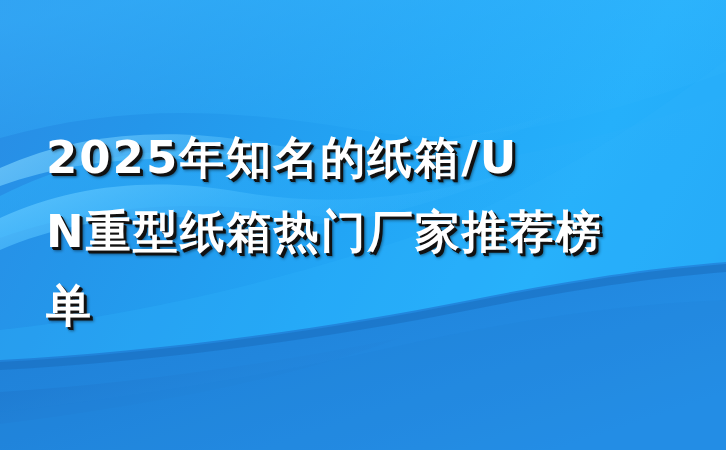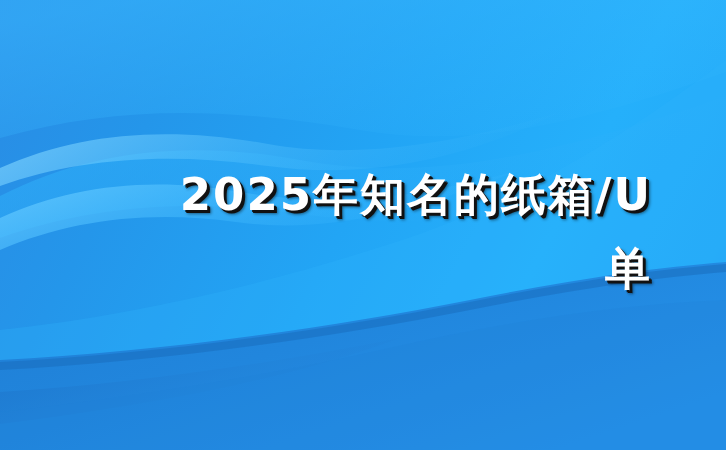--- a/index.html
+++ b/index.html
@@ -36,21 +36,21 @@
   }
 
   .title-block {
     position: absolute;
     left: 0;
     top: 0;
     width: 652px;
     height: 450px;
     display: flex;
     flex-direction: column;
-    align-items: flex-end;
+    align-items: flex-start;
     justify-content: center;
     padding-top: 14px;
     box-sizing: border-box;
     padding-left: 46px;
   }
 
   .title-line {
     color: #ffffff;
     font-family: "DejaVu Sans", "Liberation Sans", sans-serif;
     font-weight: 700;
@@ -117,16 +117,17 @@
 
     <path d="M0,362 C150,354 320,332 470,302 C570,282 650,270 726,264 L726,272 C650,278 570,290 470,310 C320,340 150,362 0,370 Z" fill="#1a6ebd" opacity="0.55"></path>
 
     <path d="M0,392 C130,384 270,364 400,338 C300,376 150,406 0,424 Z" fill="url(#gDarkB)"></path>
 
     <path d="M726,300 C620,304 500,322 380,350 C280,373 130,398 0,412 L0,450 L726,450 Z" fill="#1f80d6" opacity="0.28"></path>
   </svg>
 
   <div class="title-block">
     <div class="title-line">2025年知名的纸箱/U</div>
+    <div class="title-line">N重型纸箱热门厂家推荐榜</div>
     <div class="title-line">单</div>
   </div>
 
 </div>
 
 </body></html>

